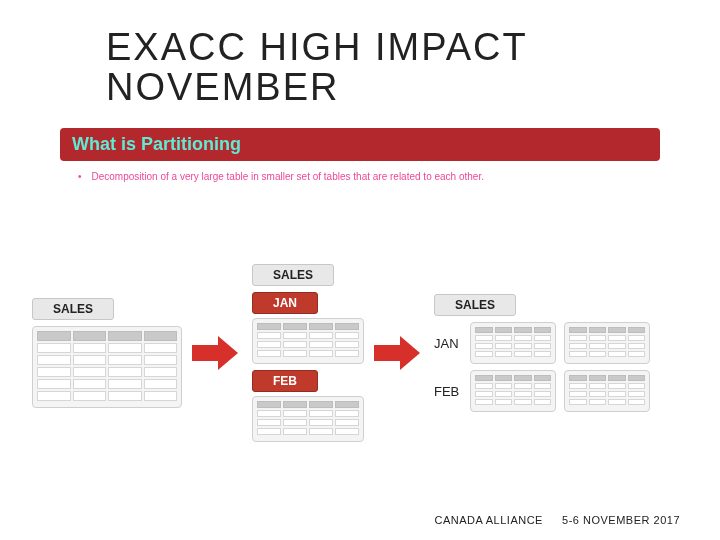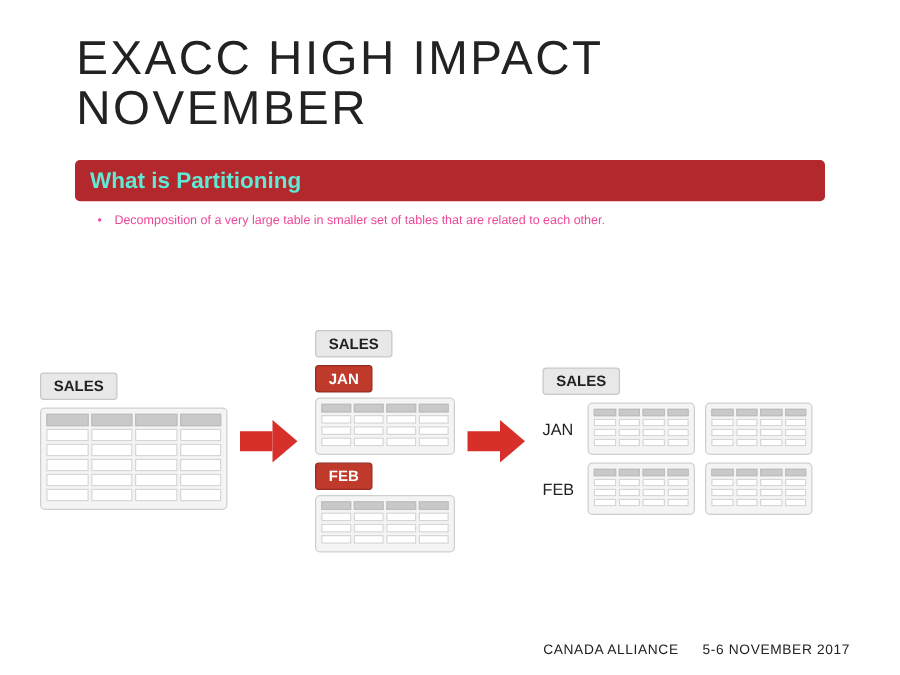--- a/index.html
+++ b/index.html
@@ -10,20 +10,21 @@
     font-family: Arial, Helvetica, sans-serif;
     position: relative;
     overflow: hidden;
   }
   .title-wrap {
     position: absolute;
     top: 28px;
     left: 42px;
     display: flex;
     align-items: flex-end;
+    gap: 45px;
   }
   .title-bar {
     width: 5px;
     background: #b3282d;
     margin-right: 14px;
   }
   .title {
     font-size: 38px;
     letter-spacing: 2px;
     color: #222;
@@ -65,21 +66,21 @@
     height: 210px;
     display: flex;
     align-items: center;
     gap: 10px;
   }
   .panel-label {
     display: inline-block;
     background: #e8e8e8;
     border: 1px solid #c7c7c7;
     border-radius: 3px;
-    padding: 3px 10px;
+    padding: 3px 20px;
     font-size: 12px;
     font-weight: bold;
     color: #222;
   }
   .panel-label.red {
     background: #c03a2b;
     border-color: #932d21;
     color: #fff;
   }
   .grid-table {

